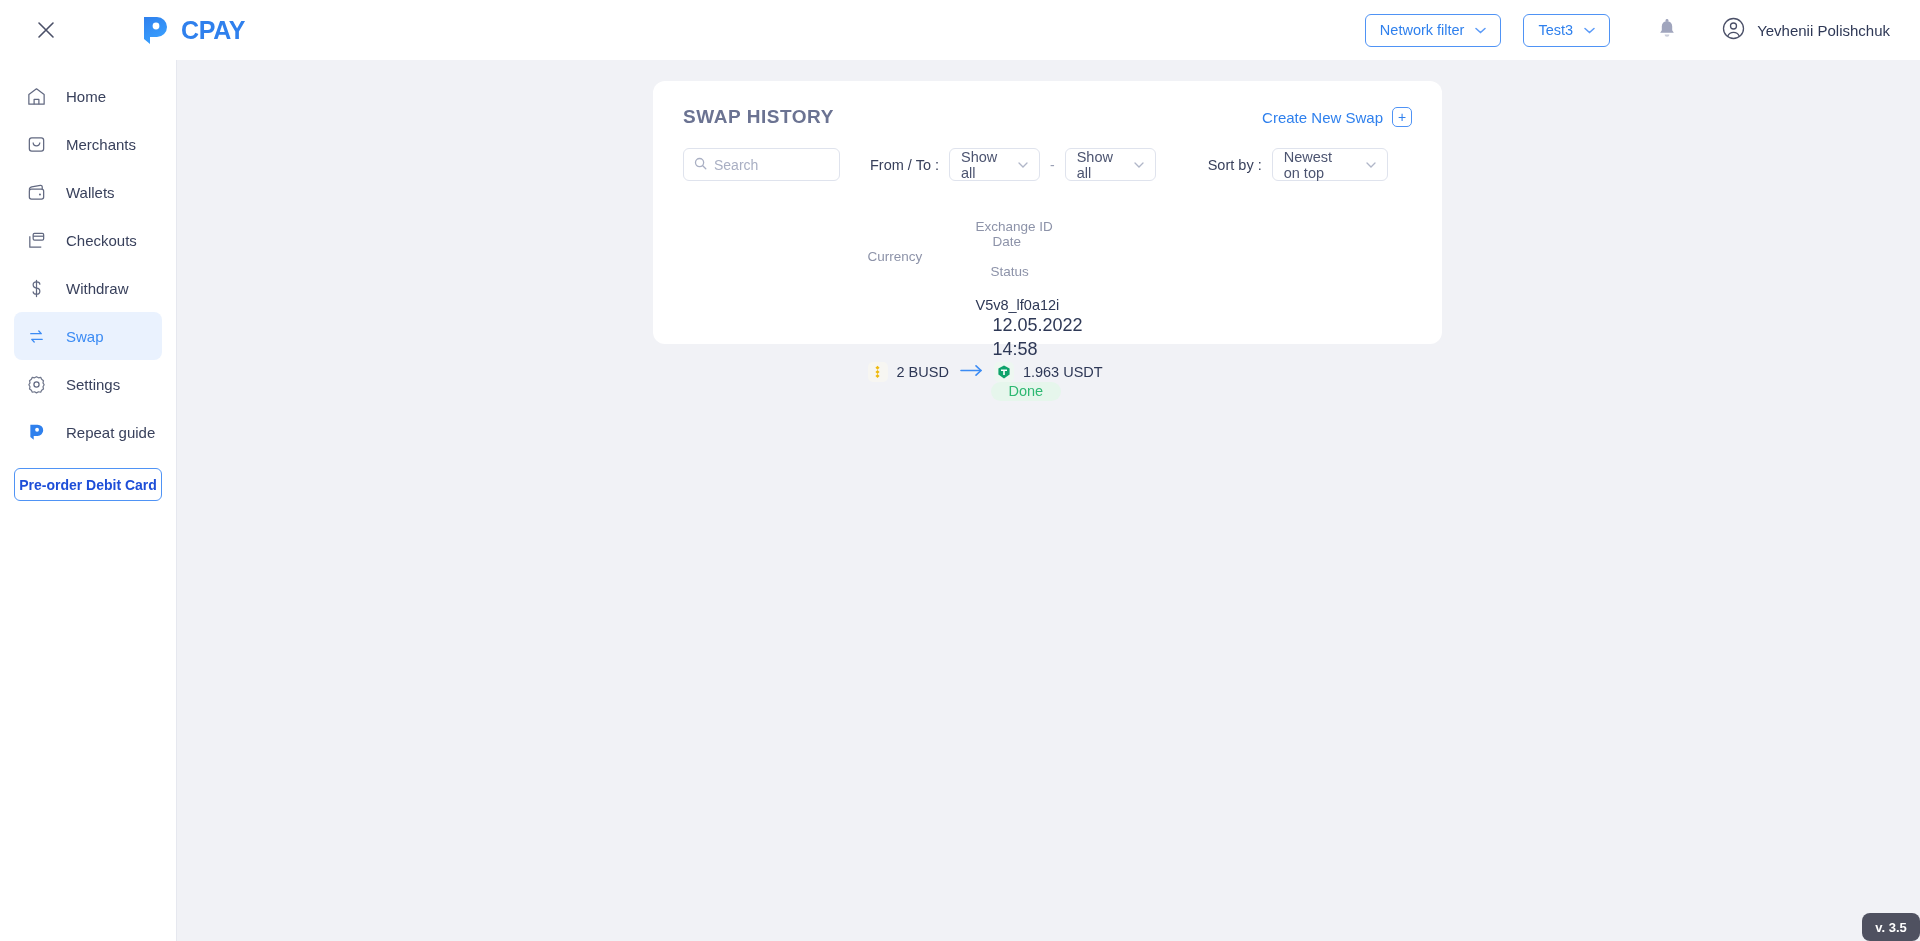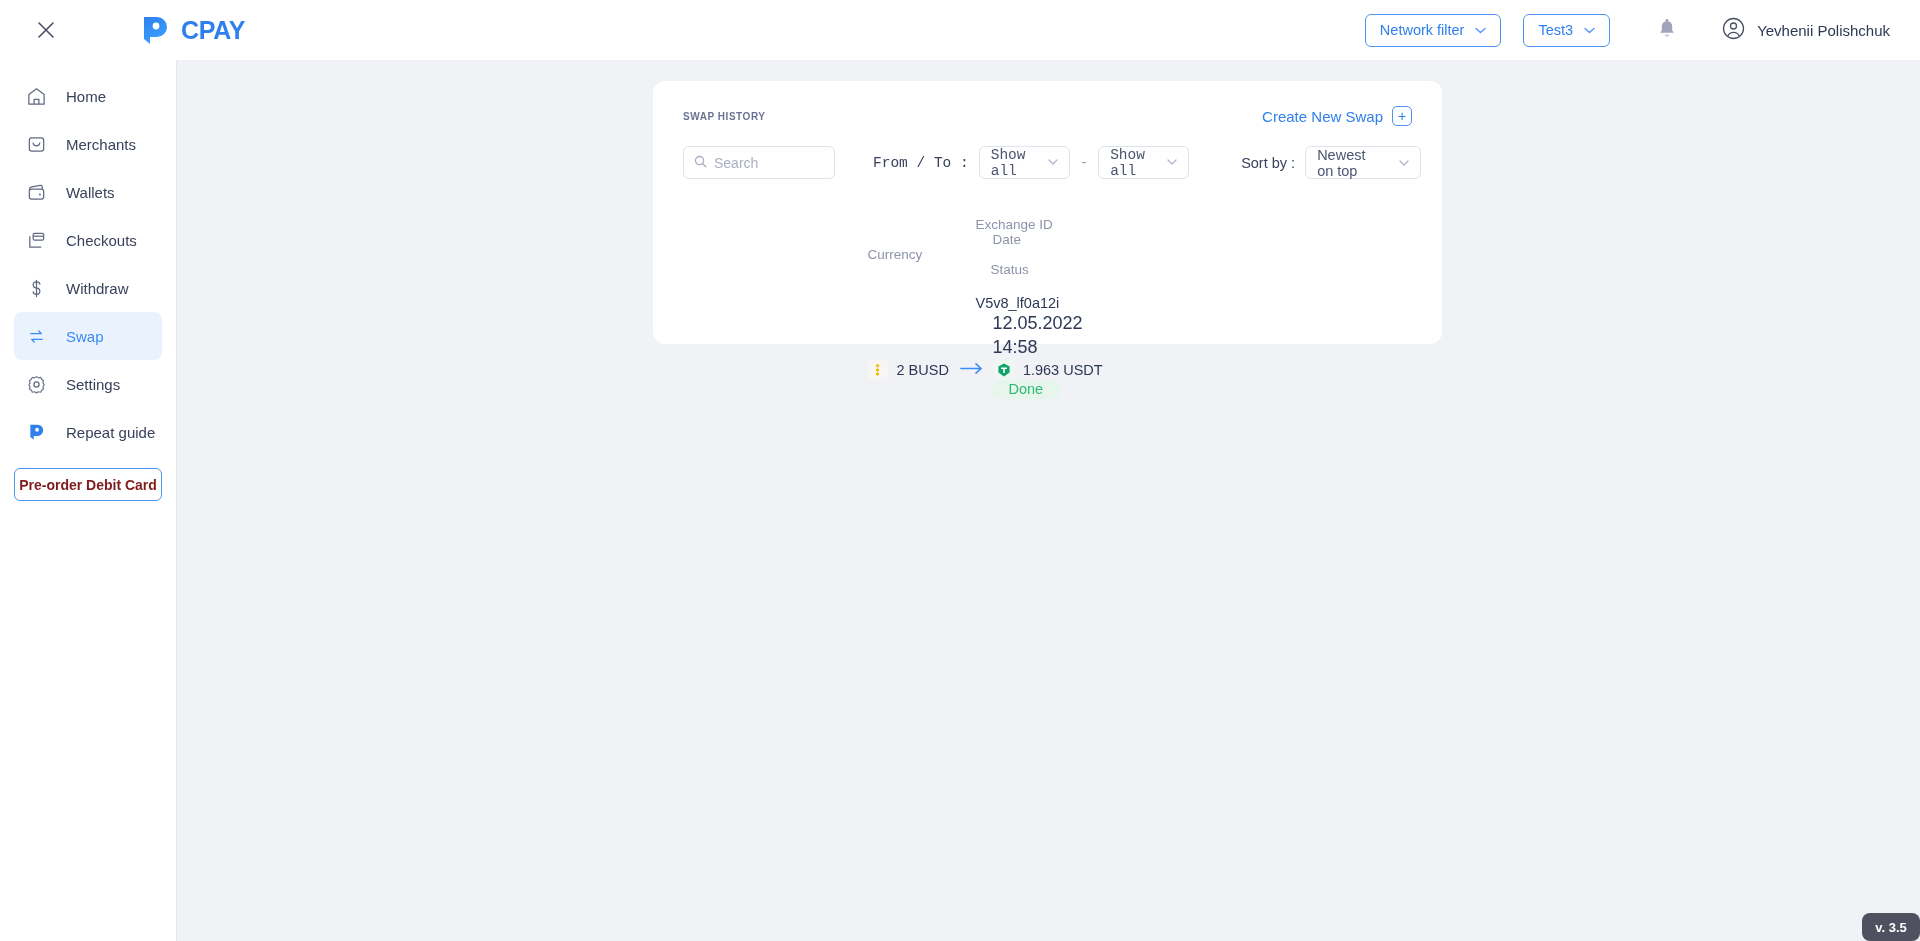--- a/index.html
+++ b/index.html
@@ -89,21 +89,21 @@
     font-size: 15px;
   }
   .nav-item.active { background: #eaf2fe; color: #3b8bf4; }
   .nav-icon { width: 22px; height: 22px; display:flex; align-items:center; justify-content:center; }
   .nav-spacer { height: 12px; }
   .preorder {
     margin: 12px 14px 0 14px;
     height: 33px;
     border: 1px solid #4f93f5;
     border-radius: 6px;
-    color: #7f1d1d;
+    color: #1d4ed8;
     font-size: 14px;
     font-weight: bold;
     display: flex; align-items: center; justify-content: center;
     cursor: pointer;
     background: #fff;
   }
 
   
   .content {
     position: absolute;
@@ -119,21 +119,21 @@
     height: 263px;
     background: #ffffff;
     border-radius: 12px;
   }
   .card-head {
     display: flex;
     align-items: center;
     padding: 25px 30px 0 30px;
   }
   .card-title {
-    font-size: 10px;
+    font-size: 19px;
     font-weight: bold;
     letter-spacing: 0.55px;
     color: #6b7392;
   }
   .create-swap {
     margin-left: auto;
     display: flex;
     align-items: center;
     gap: 9px;
     cursor: pointer;
@@ -172,21 +172,21 @@
     background: transparent;
   }
   .search-box input::placeholder { color: #a9afc3; }
 
   .filter-group { display: flex; align-items: center; }
   .filter-label {
     font-size: 14.5px;
     color: #39415c;
     white-space: nowrap;
   }
-  .fromto-group { margin-left: 38px; gap: 10px; font-family: Liberation Mono, monospace; }
+  .fromto-group { margin-left: 30px; gap: 10px; }
   .sortby-group { margin-left: 52px; gap: 10px; }
   .select-box {
     height: 33px;
     border: 1px solid #dfe3ed;
     border-radius: 6px;
     background: #fff;
     display: flex;
     align-items: center;
     justify-content: space-between;
     gap: 14px;

